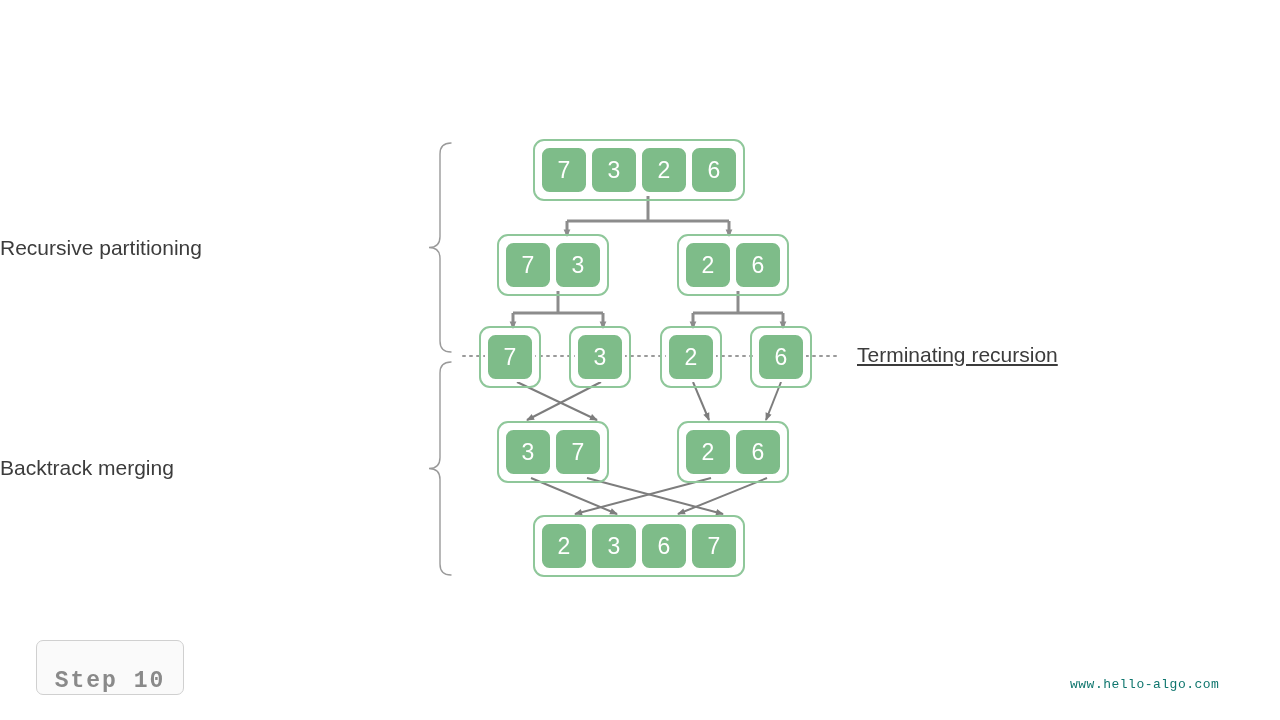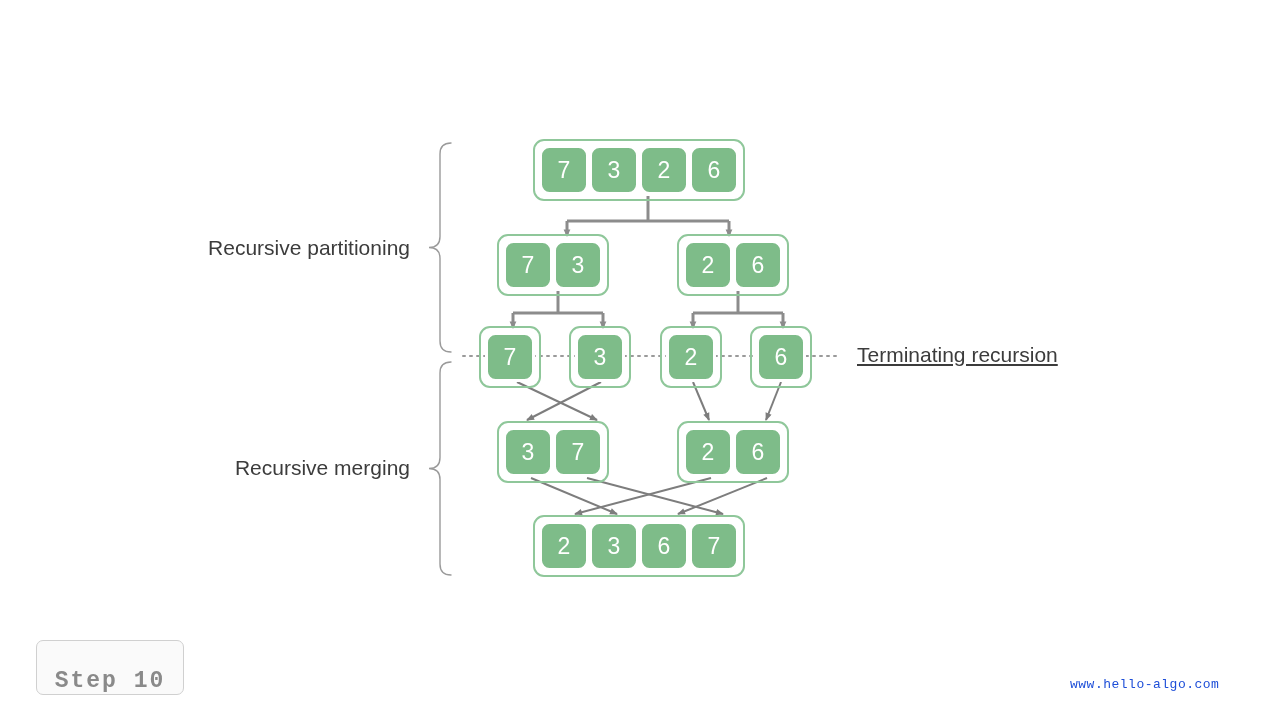--- a/index.html
+++ b/index.html
@@ -21,21 +21,20 @@
     top: 0;
     width: 1280px;
     height: 720px;
   }
   .phase-label {
     position: absolute;
     font-family: "Liberation Sans", sans-serif;
     font-size: 21px;
     color: #3c3c3c;
     white-space: nowrap;
-    text-align: right;
   }
   #label-recursive-partitioning {
     left: 0px;
     top: 236px;
     width: 410px;
   }
   #label-backtrack-merging {
     left: 0px;
     top: 456px;
     width: 410px;
@@ -70,21 +69,21 @@
     letter-spacing: 2px;
     color: #8a8a8a;
   }
   #watermark {
     position: absolute;
     left: 1070px;
     top: 677px;
     font-family: "Liberation Mono", monospace;
     font-size: 13px;
     letter-spacing: 0.5px;
-    color: #1d4ed8;
+    color: #0f766e;
     white-space: nowrap;
   }
   .cell-text {
     font-family: "Liberation Sans", sans-serif;
     font-size: 23px;
     fill: #ffffff;
   }
 </style>
 </head>
 <body>
@@ -247,21 +246,21 @@
           <g>
             <rect x="690.5" y="522.5" width="47" height="47" rx="9" ry="9" fill="#7ebc89" stroke="#ffffff" stroke-width="3"></rect>
             <text x="714" y="554" text-anchor="middle" class="cell-text">7</text>
           </g>
         </g>
       </g>
   </svg>
 
   <div class="phase-label" id="label-recursive-partitioning">Recursive partitioning</div>
 
-  <div class="phase-label" id="label-backtrack-merging">Recursive merging</div>
+  <div class="phase-label" id="label-backtrack-merging">Backtrack merging</div>
 
   <div id="label-terminating-recursion">Terminating recursion</div>
 
   <div id="step-badge">
     <span id="step-badge-label">Step 10</span>
   </div>
 
   <div id="watermark">www.hello-algo.com</div>
 
 </div>

